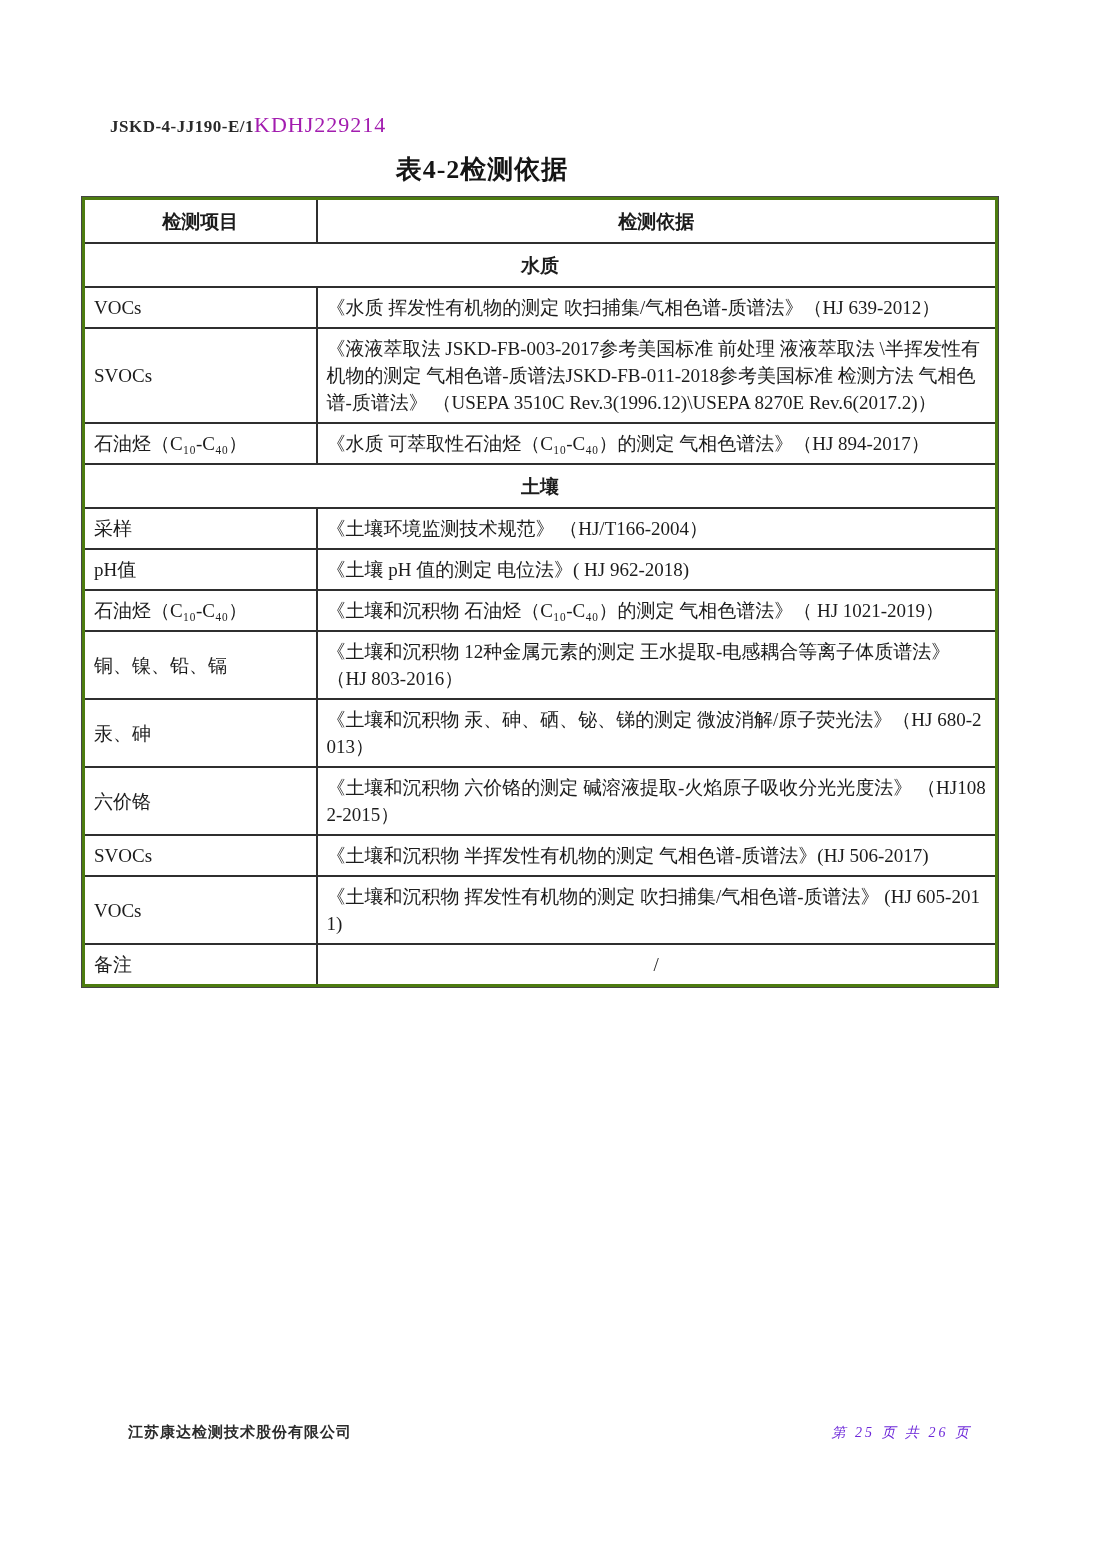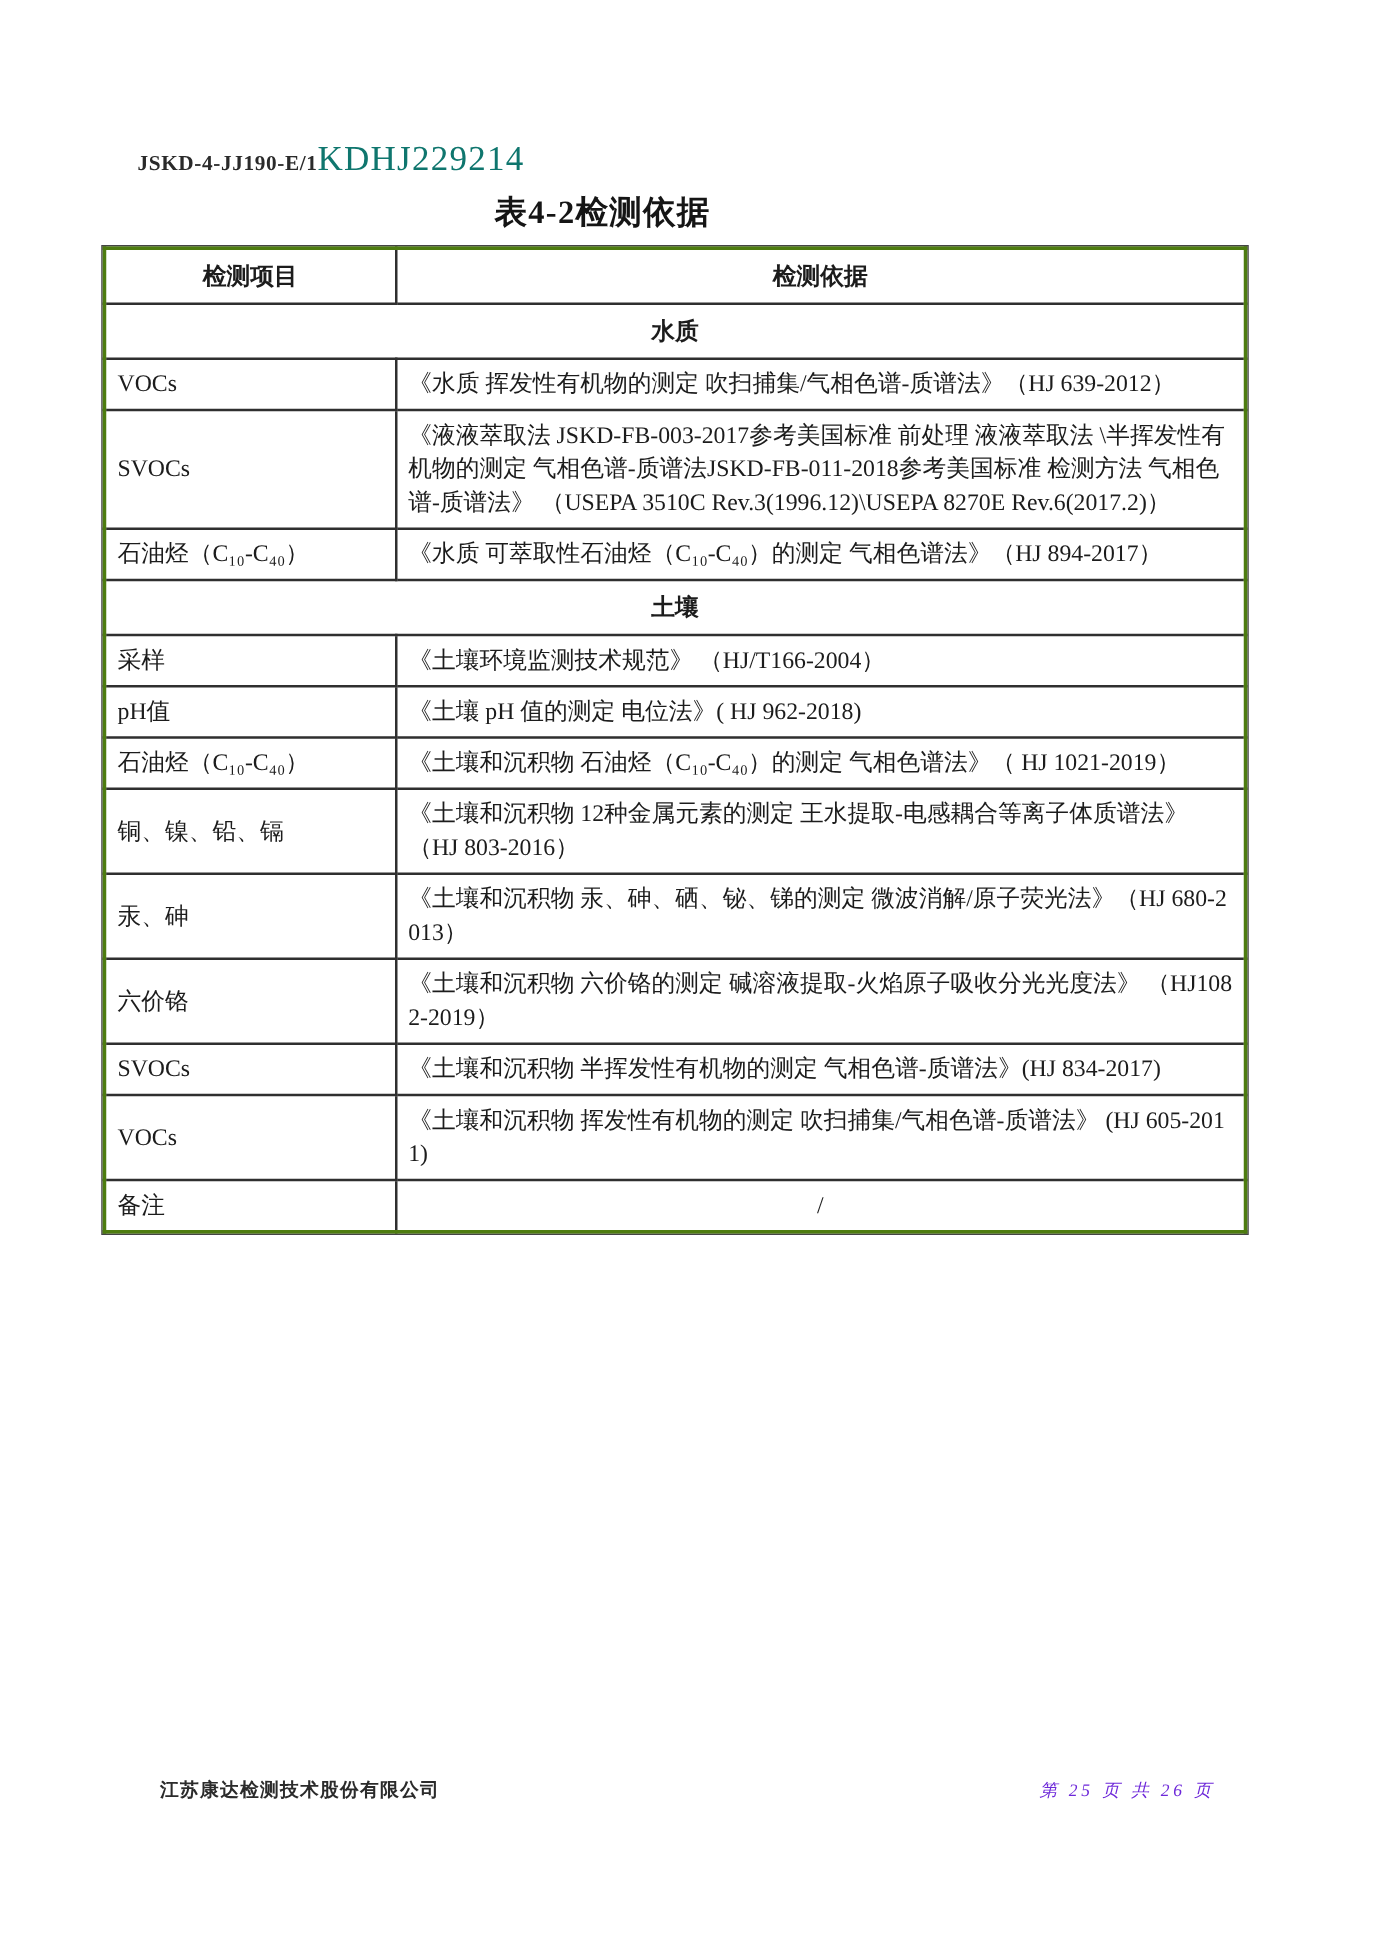--- a/index.html
+++ b/index.html
@@ -24,23 +24,23 @@
     justify-content: flex-start;
     align-items: baseline;
   }
   .doc-code {
     font-size: 17px;
     font-weight: bold;
     letter-spacing: 0.5px;
     color: #2a2a2a;
   }
   .report-no {
-    font-size: 28px;
+    font-size: 22px;
     letter-spacing: 1px;
-    color: #0f766e;
+    color: #a21caf;
   }
   .doc-title {
     position: absolute;
     top: 152px;
     left: 0;
     width: 964px;
     text-align: center;
     font-size: 26px;
     font-weight: bold;
     letter-spacing: 1px;
@@ -164,25 +164,25 @@
   <tr>
     <td class="item-cell">铜、镍、铅、镉</td>
     <td class="basis-cell">《土壤和沉积物 12种金属元素的测定 王水提取-电感耦合等离子体质谱法》 （HJ 803-2016）</td>
   </tr>
   <tr>
     <td class="item-cell">汞、砷</td>
     <td class="basis-cell">《土壤和沉积物 汞、砷、硒、铋、锑的测定 微波消解/原子荧光法》（HJ 680-2013）</td>
   </tr>
   <tr>
     <td class="item-cell">六价铬</td>
-    <td class="basis-cell">《土壤和沉积物 六价铬的测定 碱溶液提取-火焰原子吸收分光光度法》 （HJ1082-2019）</td>
+    <td class="basis-cell">《土壤和沉积物 六价铬的测定 碱溶液提取-火焰原子吸收分光光度法》 （HJ1082-2015）</td>
   </tr>
   <tr>
     <td class="item-cell">SVOCs</td>
-    <td class="basis-cell">《土壤和沉积物 半挥发性有机物的测定 气相色谱-质谱法》(HJ 834-2017)</td>
+    <td class="basis-cell">《土壤和沉积物 半挥发性有机物的测定 气相色谱-质谱法》(HJ 506-2017)</td>
   </tr>
   <tr>
     <td class="item-cell">VOCs</td>
     <td class="basis-cell">《土壤和沉积物 挥发性有机物的测定 吹扫捕集/气相色谱-质谱法》 (HJ 605-2011)</td>
   </tr>
   <tr>
     <td class="item-cell">备注</td>
     <td class="basis-cell centered">/</td>
   </tr>
 </tbody>

